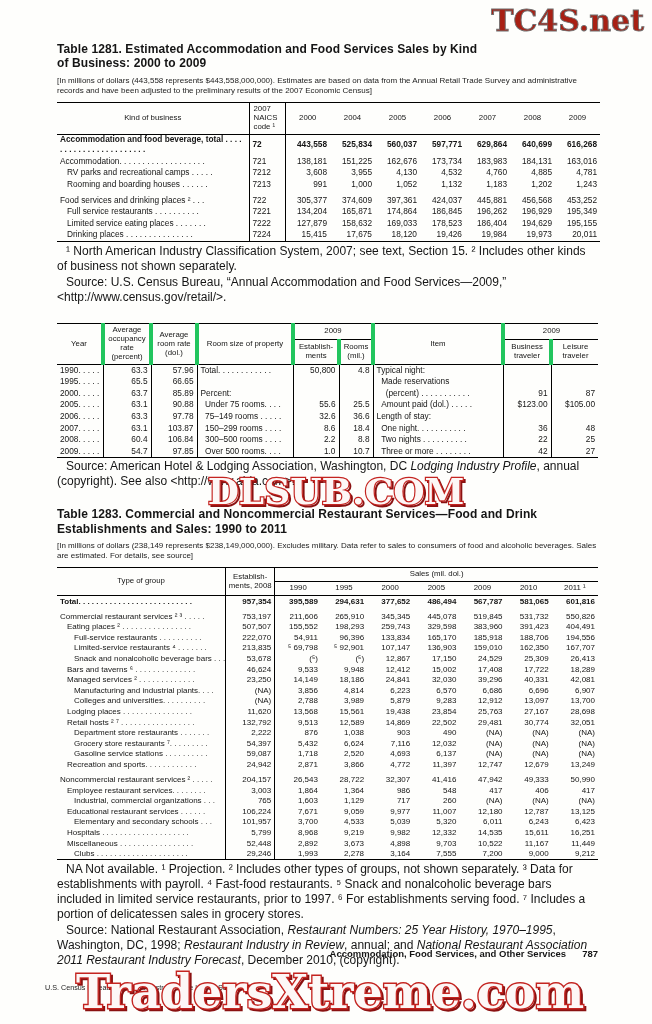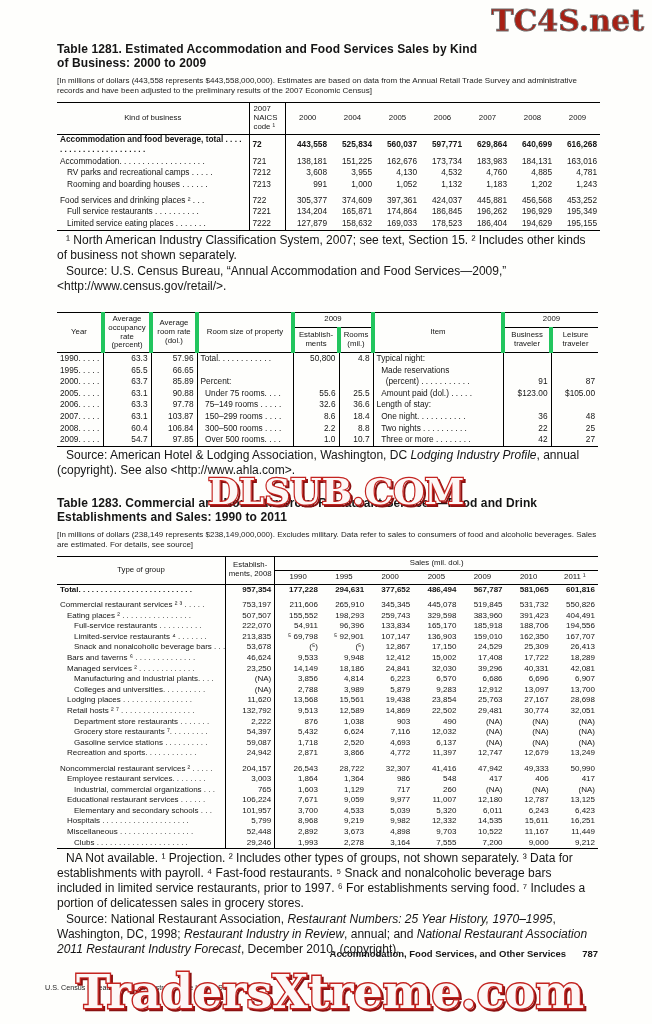--- a/index.html
+++ b/index.html
@@ -166,20 +166,31 @@
             <td style="padding-left: 10px;">Limited service eating places . . . . . . .</td>
             <td>7222</td>
             <td>127,879</td>
             <td>158,632</td>
             <td>169,033</td>
             <td>178,523</td>
             <td>186,404</td>
             <td>194,629</td>
             <td>195,155</td>
           </tr>
+          <tr>
+            <td style="padding-left: 10px;">Drinking places . . . . . . . . . . . . . . .</td>
+            <td>7224</td>
+            <td>15,415</td>
+            <td>17,675</td>
+            <td>18,120</td>
+            <td>19,426</td>
+            <td>19,984</td>
+            <td>19,973</td>
+            <td>20,011</td>
+          </tr>
         </tbody>
     </table>
     <p class="fn">¹ North American Industry Classification System, 2007; see text, Section 15. ² Includes other kinds of business not shown separately.</p>
     <p class="fn src">Source: U.S. Census Bureau, “Annual Accommodation and Food Services—2009,” &lt;http://www.census.gov/retail/&gt;.</p>
   </section>
 
   <section class="block block-gap">
     <table class="tbl t1282">
       <colgroup>
         <col style="width:46px">
@@ -331,21 +342,21 @@
           <th>2005</th>
           <th>2009</th>
           <th>2010</th>
           <th>2011 ¹</th>
         </tr>
       </thead>
       <tbody>
           <tr class="bold">
             <td>Total. . . . . . . . . . . . . . . . . . . . . . . . . .</td>
             <td>957,354</td>
-            <td>177,228</td>
+            <td>395,589</td>
             <td>294,631</td>
             <td>377,652</td>
             <td>486,494</td>
             <td>567,787</td>
             <td>581,065</td>
             <td>601,816</td>
           </tr>
           <tr class="gap">
             <td>Commercial restaurant services ² ³ . . . . .</td>
             <td>753,197</td>

